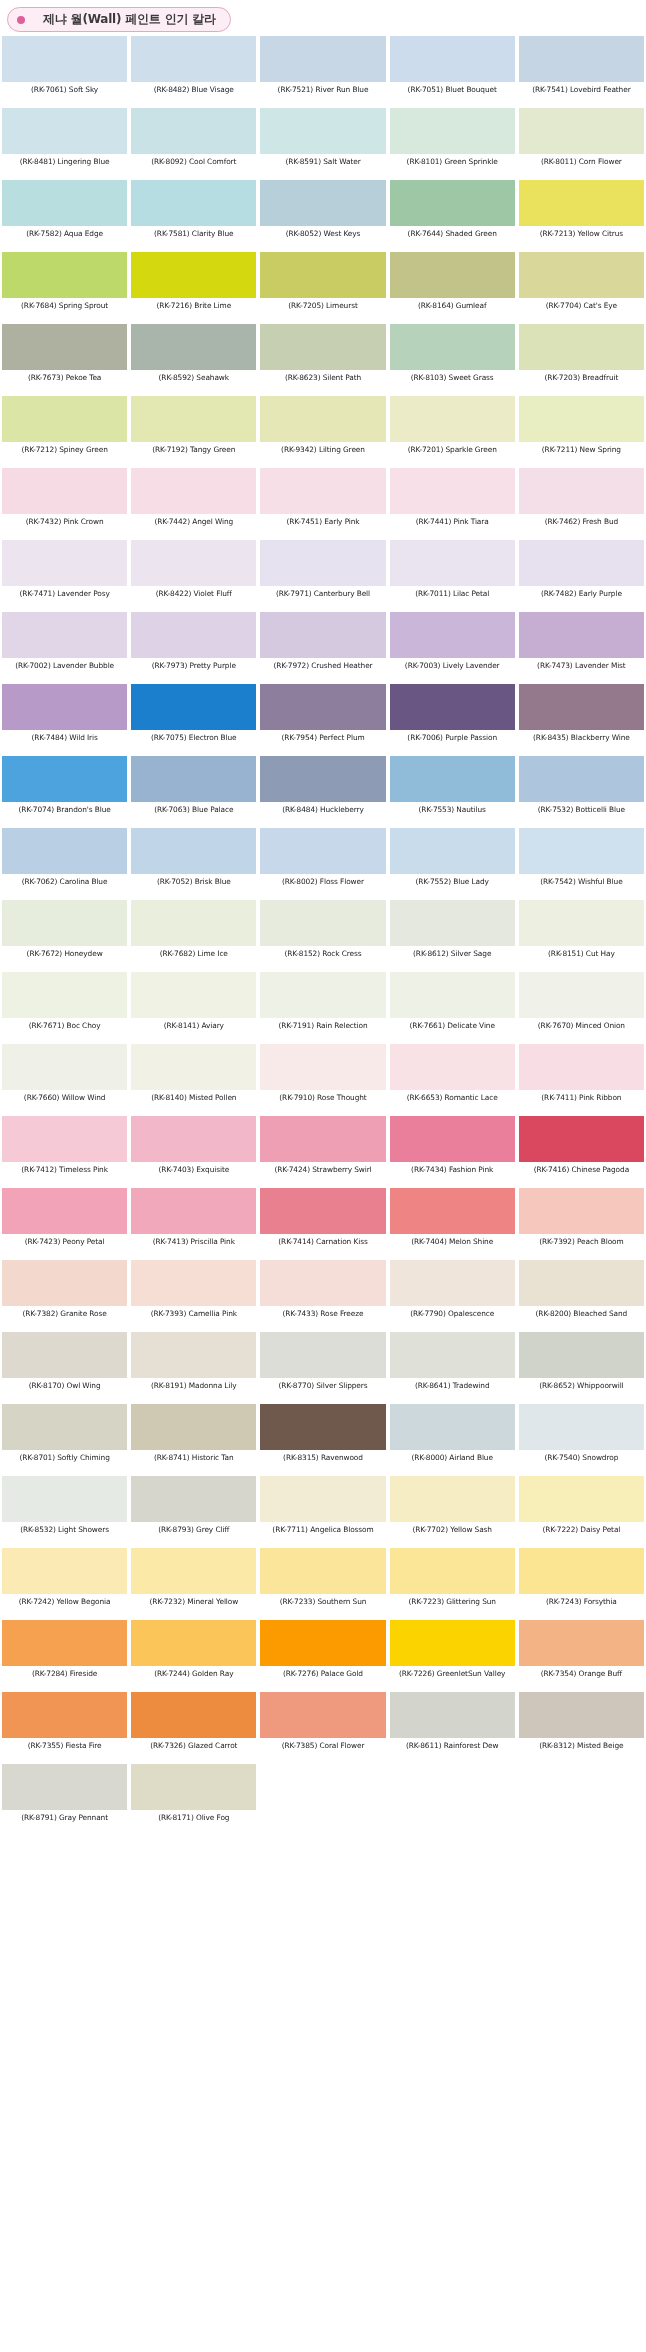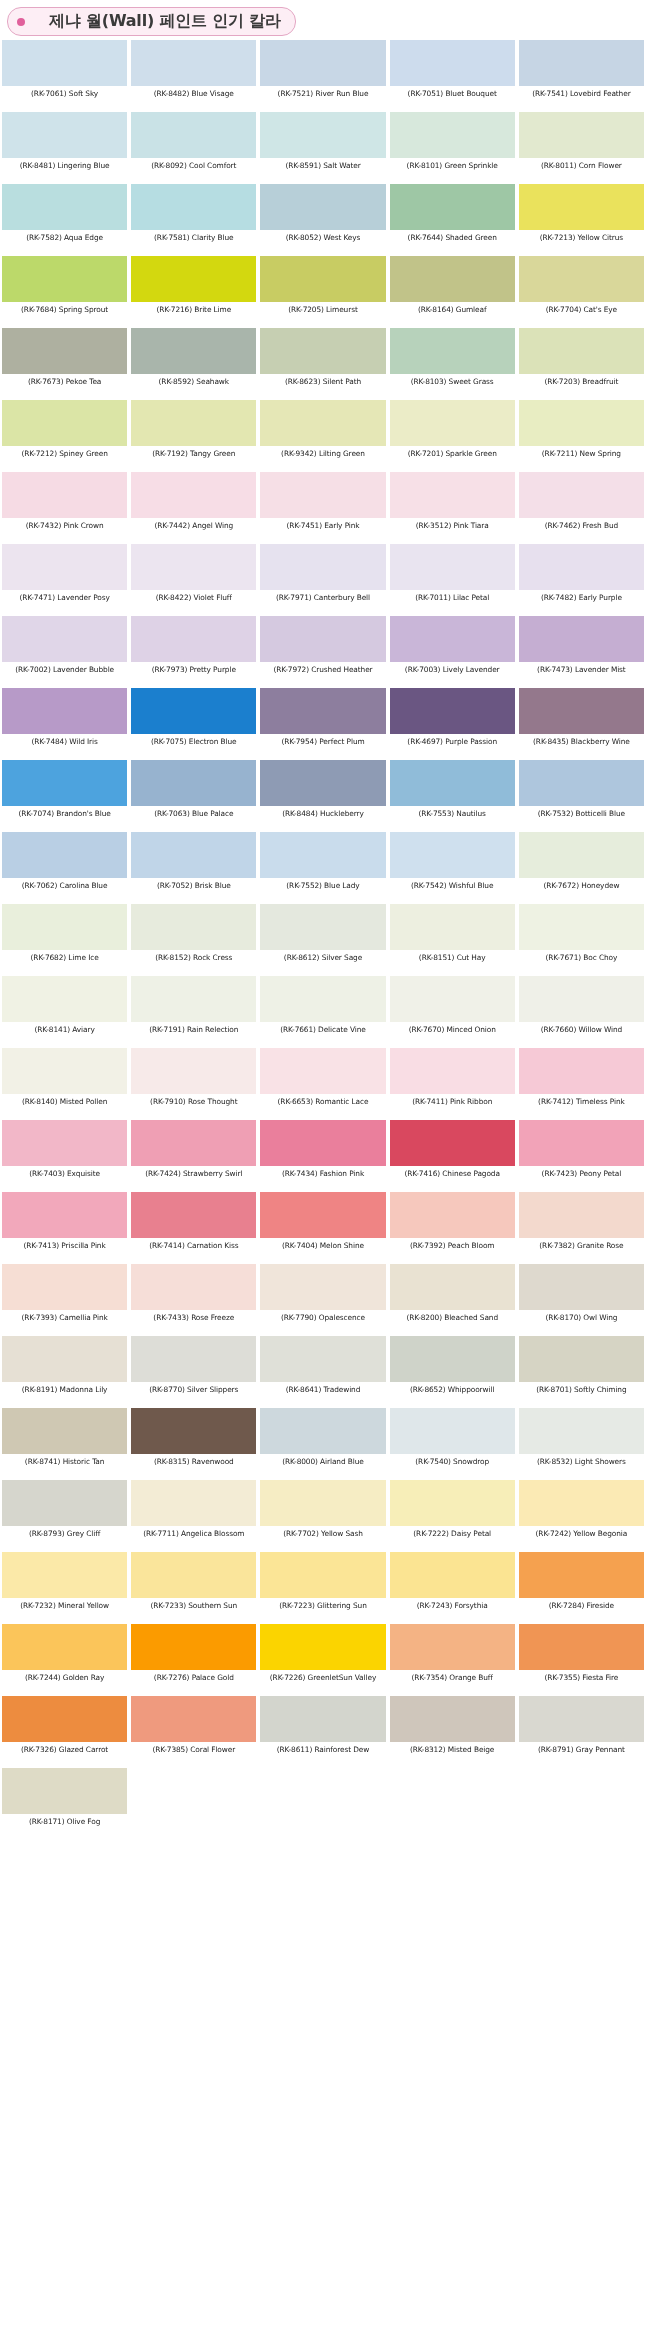--- a/index.html
+++ b/index.html
@@ -6,28 +6,28 @@
   body{
     width:646px;
     background:#ffffff;
     font-family:"DejaVu Sans","Liberation Sans",sans-serif;
     -webkit-font-smoothing:antialiased;
   }
   .page{width:646px;position:relative;}
   .title-pill{
     display:inline-flex;
     align-items:center;
-    gap:24px;
+    gap:18px;
     margin:7px 0 4px 7px;
     padding:3px 14px 3px 9px;
     border:1px solid #e4a7c4;
     border-radius:14px;
     background:#fdeef5;
     color:#3a3a3a;
-    font-size:16px;
+    font-size:12px;
     font-weight:bold;
     letter-spacing:-0.2px;
   }
   .title-dot{
     width:8px;height:8px;border-radius:50%;
     background:#e0609b;
     display:inline-block;
   }
   .grid{
     width:646px;
@@ -195,21 +195,21 @@
       <div class="cell">
         <span class="swatch" style="background: rgb(247, 221, 230);"></span>
         <span class="label">(RK-7442) Angel Wing</span>
       </div>
       <div class="cell">
         <span class="swatch" style="background: rgb(246, 223, 230);"></span>
         <span class="label">(RK-7451) Early Pink</span>
       </div>
       <div class="cell">
         <span class="swatch" style="background: rgb(247, 224, 231);"></span>
-        <span class="label">(RK-3512) Pink Tiara</span>
+        <span class="label">(RK-7441) Pink Tiara</span>
       </div>
       <div class="cell">
         <span class="swatch" style="background: rgb(244, 223, 232);"></span>
         <span class="label">(RK-7462) Fresh Bud</span>
       </div>
       <div class="cell">
         <span class="swatch" style="background: rgb(236, 228, 239);"></span>
         <span class="label">(RK-7471) Lavender Posy</span>
       </div>
       <div class="cell">
@@ -255,21 +255,21 @@
       <div class="cell">
         <span class="swatch" style="background: rgb(27, 127, 206);"></span>
         <span class="label">(RK-7075) Electron Blue</span>
       </div>
       <div class="cell">
         <span class="swatch" style="background: rgb(141, 126, 158);"></span>
         <span class="label">(RK-7954) Perfect Plum</span>
       </div>
       <div class="cell">
         <span class="swatch" style="background: rgb(106, 86, 130);"></span>
-        <span class="label">(RK-4697) Purple Passion</span>
+        <span class="label">(RK-7006) Purple Passion</span>
       </div>
       <div class="cell">
         <span class="swatch" style="background: rgb(148, 120, 140);"></span>
         <span class="label">(RK-8435) Blackberry Wine</span>
       </div>
       <div class="cell">
         <span class="swatch" style="background: rgb(77, 163, 222);"></span>
         <span class="label">(RK-7074) Brandon's Blue</span>
       </div>
       <div class="cell">
@@ -288,20 +288,24 @@
         <span class="swatch" style="background: rgb(174, 198, 221);"></span>
         <span class="label">(RK-7532) Botticelli Blue</span>
       </div>
       <div class="cell">
         <span class="swatch" style="background: rgb(185, 207, 228);"></span>
         <span class="label">(RK-7062) Carolina Blue</span>
       </div>
       <div class="cell">
         <span class="swatch" style="background: rgb(192, 213, 232);"></span>
         <span class="label">(RK-7052) Brisk Blue</span>
+      </div>
+      <div class="cell">
+        <span class="swatch" style="background: rgb(198, 216, 234);"></span>
+        <span class="label">(RK-8002) Floss Flower</span>
       </div>
       <div class="cell">
         <span class="swatch" style="background: rgb(201, 220, 236);"></span>
         <span class="label">(RK-7552) Blue Lady</span>
       </div>
       <div class="cell">
         <span class="swatch" style="background: rgb(207, 224, 238);"></span>
         <span class="label">(RK-7542) Wishful Blue</span>
       </div>
       <div class="cell">

